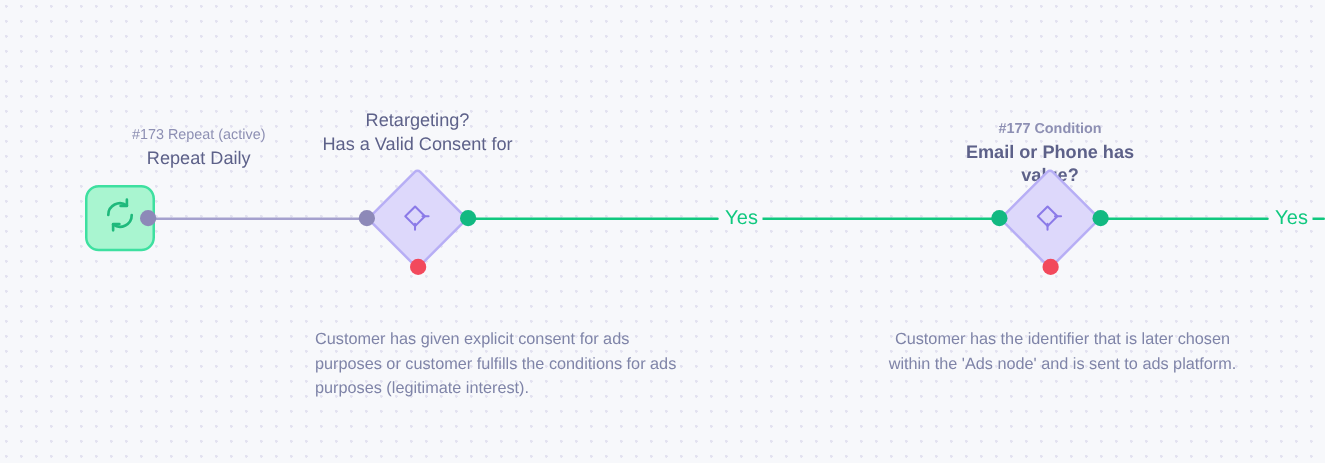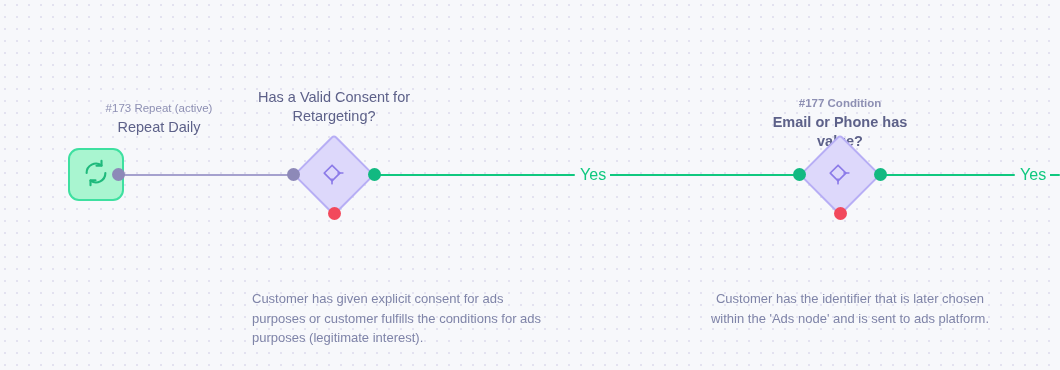--- a/index.html
+++ b/index.html
@@ -105,21 +105,20 @@
     display: block;
   }
 
   
   .node-desc {
     position: absolute;
     font-size: 13px;
     line-height: 19.5px;
     color: #7f84a8;
     width: 290px;
-    margin-top: 28px;
   }
 </style>
 </head>
 <body>
 
 <div id="canvas">
 
   <div class="edge gray" style="left:123px; top:174px; width:172px;"></div>
 
   <div class="edge green" style="left:375px; top:174px; width:200px;"></div>
@@ -141,22 +140,22 @@
         <path d="M19.5 12a7.5 7.5 0 0 1-11.9 6.1"></path>
         <path d="M4.5 12A7.5 7.5 0 0 1 16.4 5.9"></path>
         <polyline points="16.4,2.2 16.4,6.2 12.4,6.2"></polyline>
         <polyline points="7.6,21.8 7.6,17.8 11.6,17.8"></polyline>
       </svg>
     </span>
   </div>
   <div class="port gray" style="left:112px; top:168px;"></div>
 
   <div class="node-caption" style="left:244px; top:88px; width:180px;">
+    <span class="node-title">Retargeting?</span>
     <span class="node-title">Has a Valid Consent for</span>
-    <span class="node-title">Retargeting?</span>
   </div>
 
   <div class="diamond" style="left:305px; top:146px;"></div>
   <div class="diamond-icon" style="left:319px; top:160px;">
     <svg width="28" height="28" viewBox="0 0 24 24" fill="none" stroke="#8b7ae8" stroke-width="1.4" stroke-linecap="round" stroke-linejoin="round">
       <rect x="5.6" y="5.6" width="9.5" height="9.5" transform="rotate(45 10.35 10.35)"></rect>
       <line x1="15.4" y1="10.3" x2="19.6" y2="10.3"></line>
       <line x1="10.3" y1="15.4" x2="10.3" y2="19.6"></line>
     </svg>
   </div>

